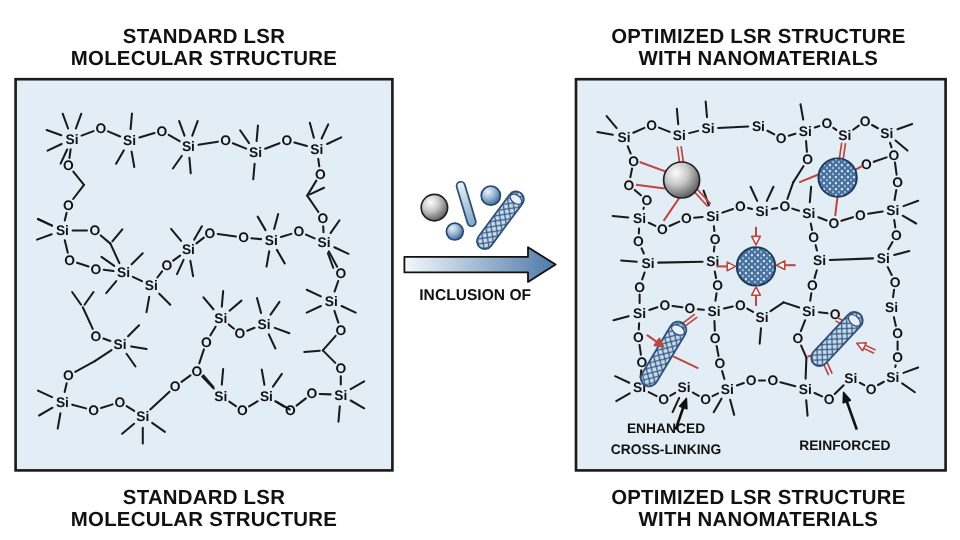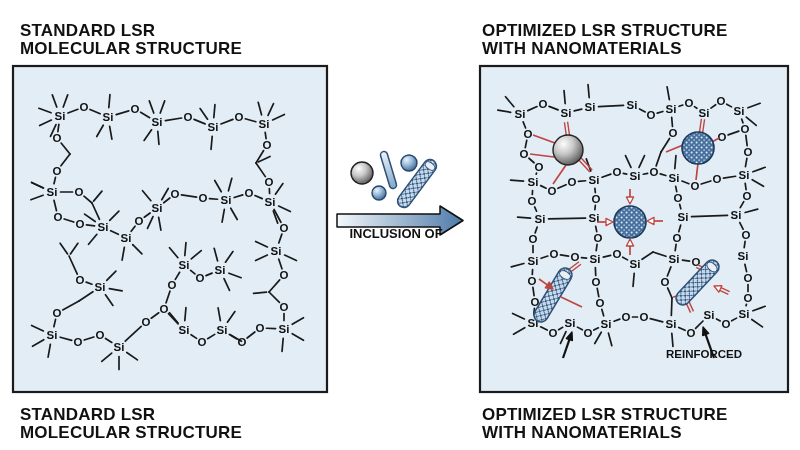--- a/index.html
+++ b/index.html
@@ -1,21 +1,21 @@
 <!DOCTYPE html>
 <html><head>
 <meta charset="utf-8">
 <style>
   html,body{margin:0;padding:0;}
   #stage{position:relative;width:800px;height:450px;background:#ffffff;overflow:hidden;
          font-family:"Liberation Sans",sans-serif;}
   #diagram{position:absolute;left:0;top:0;}
   rect.panel{stroke:#1b1b1b;stroke-width:2.2;}
   .t{fill:#111;font:bold 11.5px "Liberation Sans",sans-serif;}
-  .cap{position:absolute;text-align:left;font-weight:bold;color:#111;
+  .cap{position:absolute;text-align:center;font-weight:bold;color:#111;
        font-size:17px;line-height:17.5px;letter-spacing:.2px;white-space:nowrap;}
   .midlab{position:absolute;text-align:center;font-weight:bold;color:#111;
        font-size:13px;line-height:16px;white-space:nowrap;}
   .inlab{position:absolute;text-align:center;font-weight:bold;color:#111;
        font-size:11.5px;line-height:16.5px;white-space:nowrap;}
 </style>
 </head>
 <body>
 
 <div id="stage">
@@ -502,20 +502,24 @@
   </div>
   <div class="cap" style="left:20px;top:406px;width:300px;">
     <div>STANDARD LSR</div>
     <div>MOLECULAR STRUCTURE</div>
   </div>
   <div class="cap" style="left:482px;top:406px;width:300px;">
     <div>OPTIMIZED LSR STRUCTURE</div>
     <div>WITH NANOMATERIALS</div>
   </div>
 
-  <div class="midlab" style="left:316px;top:226px;width:160px;">
+  <div class="midlab" style="left:316px;top:238px;width:160px;">
     <div>INCLUSION OF</div>
   </div>
 
-  <div class="inlab" style="left:624px;top:346px;width:160px;">
+  <div class="inlab" style="left:485px;top:350px;width:140px;">
+    <div>ENHANCED</div>
+    <div>CROSS-LINKING</div>
+  </div>
+  <div class="inlab" style="left:624px;top:364px;width:160px;">
     <div>REINFORCED</div>
   </div>
 </div>
 
 </body></html>

